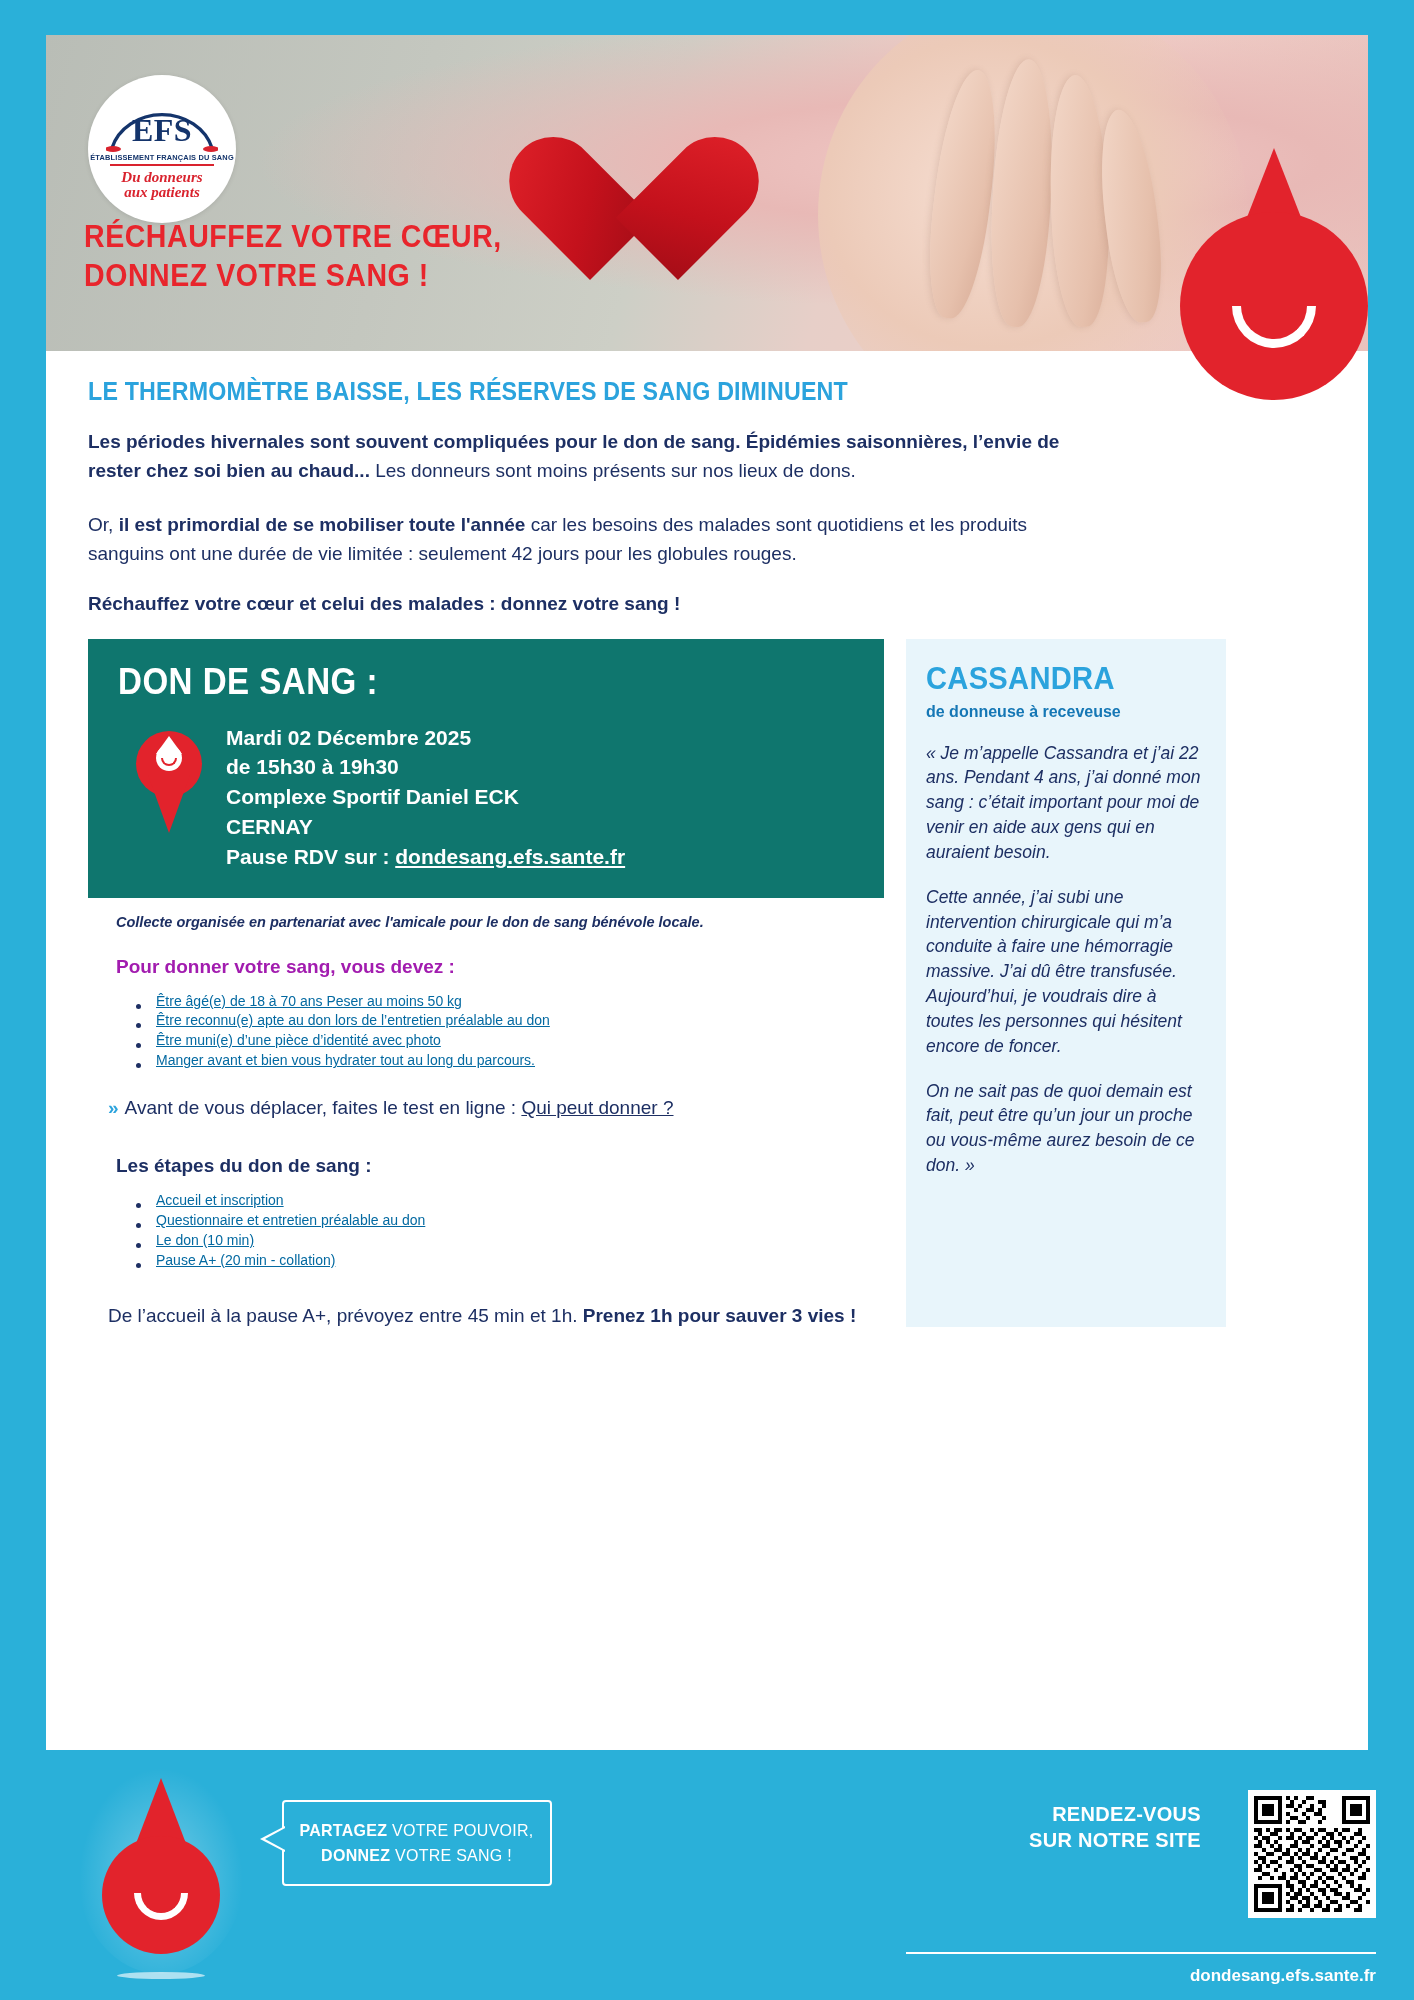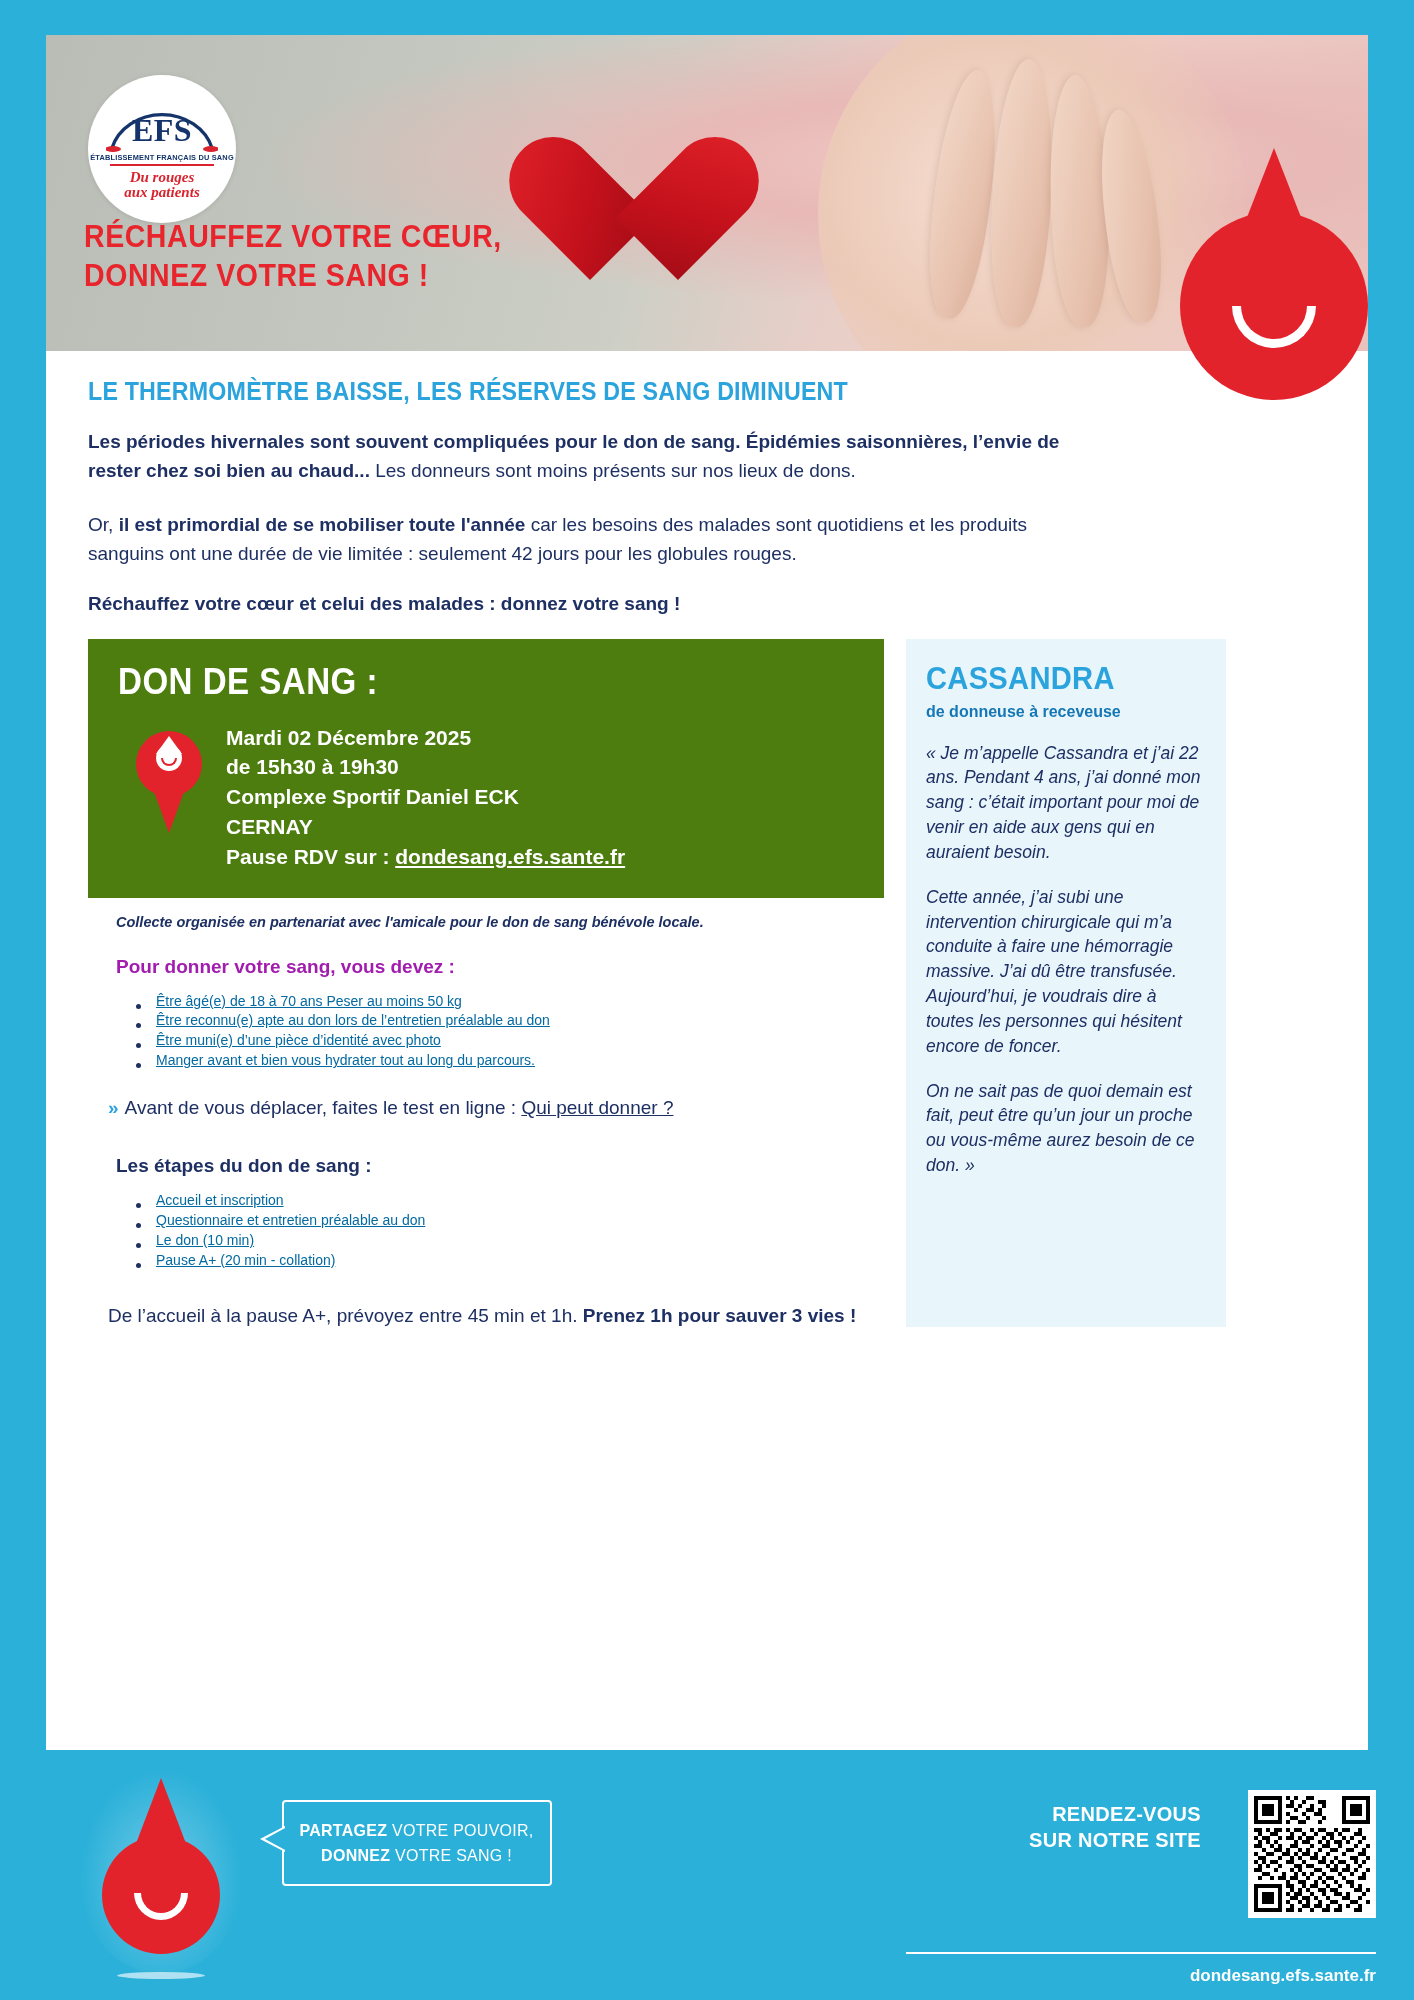--- a/index.html
+++ b/index.html
@@ -156,21 +156,21 @@
   .cols { display: flex; align-items: stretch; }
   .col-left { width: 796px; }
   .col-right {
     width: 320px; margin-left: 22px;
     background: #e8f5fb;
     padding: 22px 22px 26px 20px;
   }
 
   
   .event-box {
-    background: #4d7c0f;
+    background: #0f766e;
     padding: 22px 30px 26px 30px;
   }
   .event-title {
     color: #ffffff;
     font-size: 36px; font-weight: bold;
     font-stretch: condensed; letter-spacing: .5px;
     text-transform: uppercase;
     transform: scaleX(.92); transform-origin: left center;
     margin-bottom: 20px;
   }
@@ -375,21 +375,21 @@
         <div class="efs-arc">
           <svg width="112" height="54" viewBox="0 0 112 54">
             <path d="M6 50 A 52 46 0 0 1 106 50" fill="none" stroke="#14346b" stroke-width="3.4"></path>
             <ellipse cx="7" cy="51" rx="8" ry="3" fill="#d9232e"></ellipse>
             <ellipse cx="105" cy="51" rx="8" ry="3" fill="#d9232e"></ellipse>
           </svg>
           <div class="efs-word">EFS</div>
         </div>
         <div class="efs-sub">ÉTABLISSEMENT FRANÇAIS DU SANG</div>
         <div class="efs-rule"></div>
-        <div class="efs-tag">Du rouges</div>
+        <div class="efs-tag">Du donneurs</div>
         <div class="efs-tag">aux patients</div>
       </div>
 
       <div class="hero-title">
         <div>RÉCHAUFFEZ VOTRE CŒUR,</div>
         <div>DONNEZ VOTRE SANG !</div>
       </div>
     </div>
 
     <div class="body-wrap">

